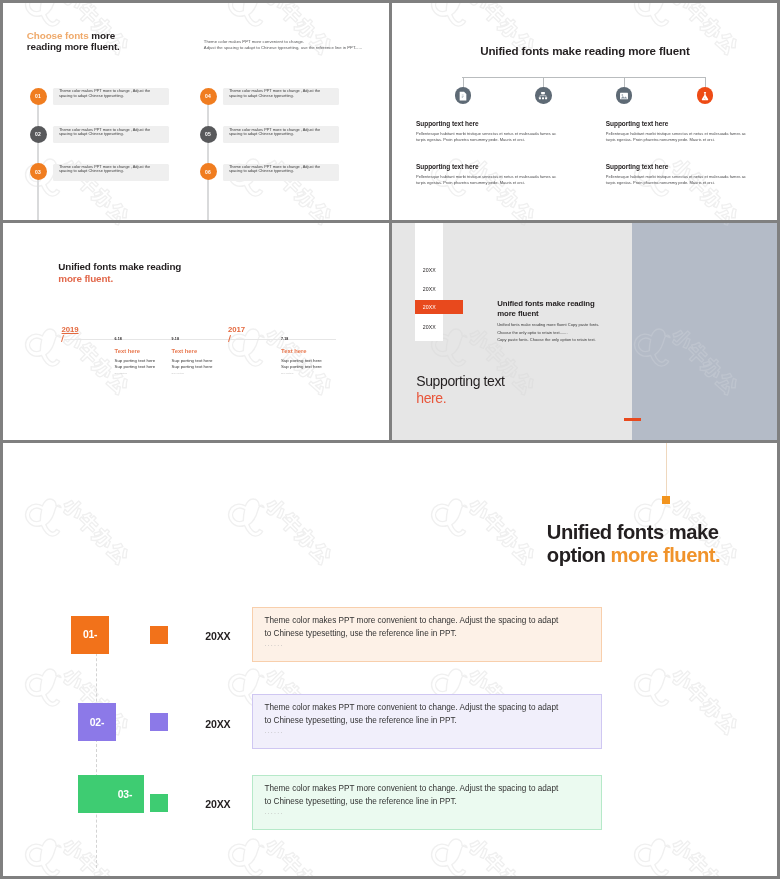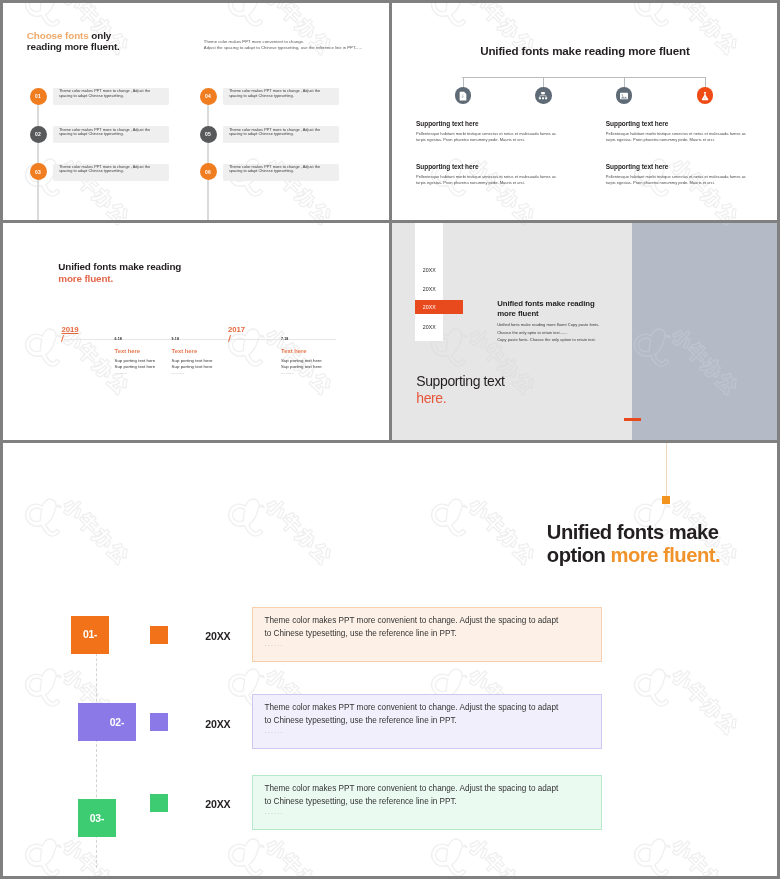--- a/index.html
+++ b/index.html
@@ -102,21 +102,21 @@
           </g>
         </defs>
         <use href="#wmgs1" transform="translate(38,-26) rotate(45)"></use>
         <use href="#wmgs1" transform="translate(241,-26) rotate(45)"></use>
         <use href="#wmgs1" transform="translate(444,-26) rotate(45)"></use>
         <use href="#wmgs1" transform="translate(38,144) rotate(45)"></use>
         <use href="#wmgs1" transform="translate(241,144) rotate(45)"></use>
         <use href="#wmgs1" transform="translate(444,144) rotate(45)"></use>
       </svg>
     <div class="s1-title">
-      <span class="or">Choose fonts</span><span> only</span><br>
+      <span class="or">Choose fonts</span><span> more</span><br>
       <span>reading more fluent.</span>
     </div>
     <div class="s1-intro">
       <div>Theme color makes PPT more convenient to change.</div>
       <div>Adjust the spacing to adapt to Chinese typesetting, use the reference line in PPT......</div>
     </div>
     <div class="vline" style="left:34.3px;top:93px;height:124px;"></div>
     <div class="vline" style="left:204.3px;top:93px;height:124px;"></div>
     <div class="s1-items">
         <div class="bubble o" style="left: 26.5px; top: 84.5px;">
@@ -408,30 +408,30 @@
     <div class="s5-rows">
         <div class="s5-sq" style="left: 68px; top: 172.8px; background: linear-gradient(135deg, rgb(242, 114, 26) 0%, rgb(242, 114, 26) 100%) rgb(242, 114, 26);">
           <span>01-</span>
         </div>
         <div class="s5-sm" style="top: 182.6px; background: rgb(242, 114, 26);"></div>
         <div class="s5-yr" style="top: 187.3px;">20XX</div>
         <div class="s5-box" style="top: 163.9px; background: rgb(253, 241, 231); border: 1px solid rgb(248, 207, 172);">
           <p><span>Theme color makes PPT more convenient to change. Adjust the spacing to adapt</span><br><span>to Chinese typesetting, use the reference line in PPT.</span></p>
           <div class="dots">......</div>
         </div>
-        <div class="s5-sq" style="left: 74.8px; top: 260px; background: linear-gradient(135deg, rgb(140, 121, 232) 0%, rgb(140, 121, 232) 100%) rgb(140, 121, 232); padding-left: 20px;">
+        <div class="s5-sq" style="left: 74.8px; top: 260px; background: linear-gradient(135deg, rgb(140, 121, 232) 0%, rgb(140, 121, 232) 100%) rgb(140, 121, 232);">
           <span>02-</span>
         </div>
         <div class="s5-sm" style="top: 269.8px; background: rgb(140, 121, 232);"></div>
         <div class="s5-yr" style="top: 274.5px;">20XX</div>
         <div class="s5-box" style="top: 250.8px; background: rgb(241, 239, 251); border: 1px solid rgb(207, 199, 242);">
           <p><span>Theme color makes PPT more convenient to change. Adjust the spacing to adapt</span><br><span>to Chinese typesetting, use the reference line in PPT.</span></p>
           <div class="dots">......</div>
         </div>
-        <div class="s5-sq" style="left: 74.8px; top: 356px; background: linear-gradient(135deg, rgb(62, 204, 114) 0%, rgb(62, 204, 114) 100%) rgb(62, 204, 114);">
+        <div class="s5-sq" style="left: 74.8px; top: 332px; background: linear-gradient(135deg, rgb(62, 204, 114) 0%, rgb(62, 204, 114) 100%) rgb(62, 204, 114); padding-left: 28px;">
           <span>03-</span>
         </div>
         <div class="s5-sm" style="top: 350.6px; background: rgb(62, 204, 114);"></div>
         <div class="s5-yr" style="top: 355.3px;">20XX</div>
         <div class="s5-box" style="top: 331.6px; background: rgb(235, 250, 240); border: 1px solid rgb(182, 233, 201);">
           <p><span>Theme color makes PPT more convenient to change. Adjust the spacing to adapt</span><br><span>to Chinese typesetting, use the reference line in PPT.</span></p>
           <div class="dots">......</div>
         </div>
       </div>
   </div>

